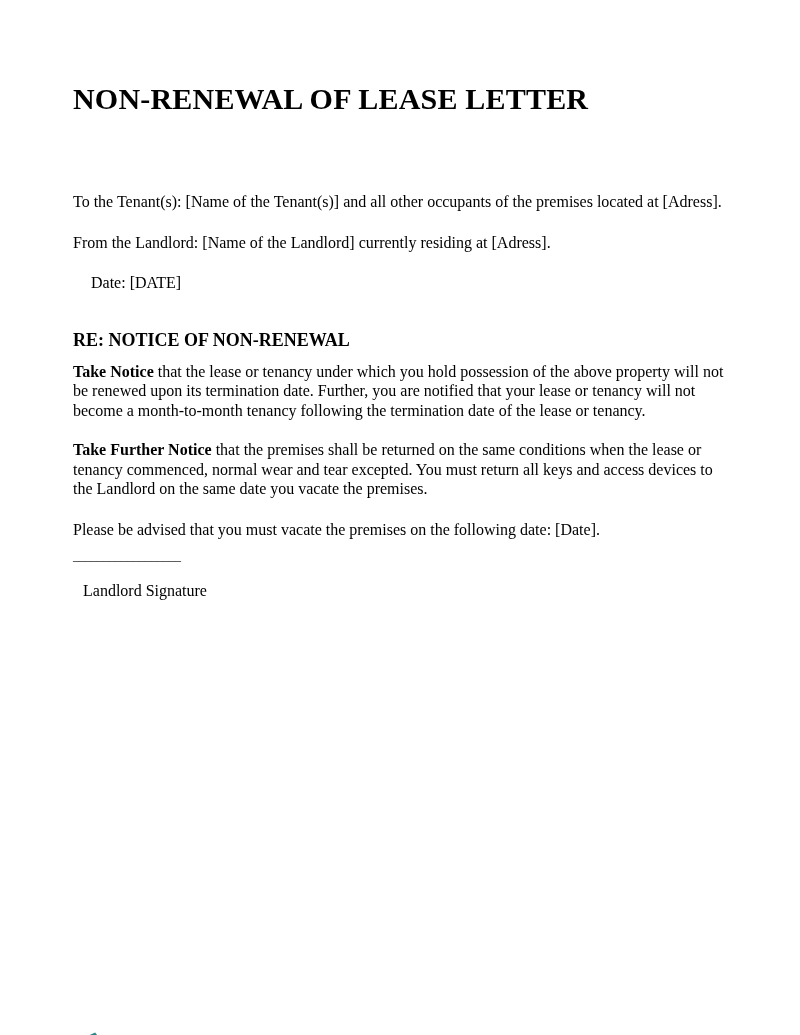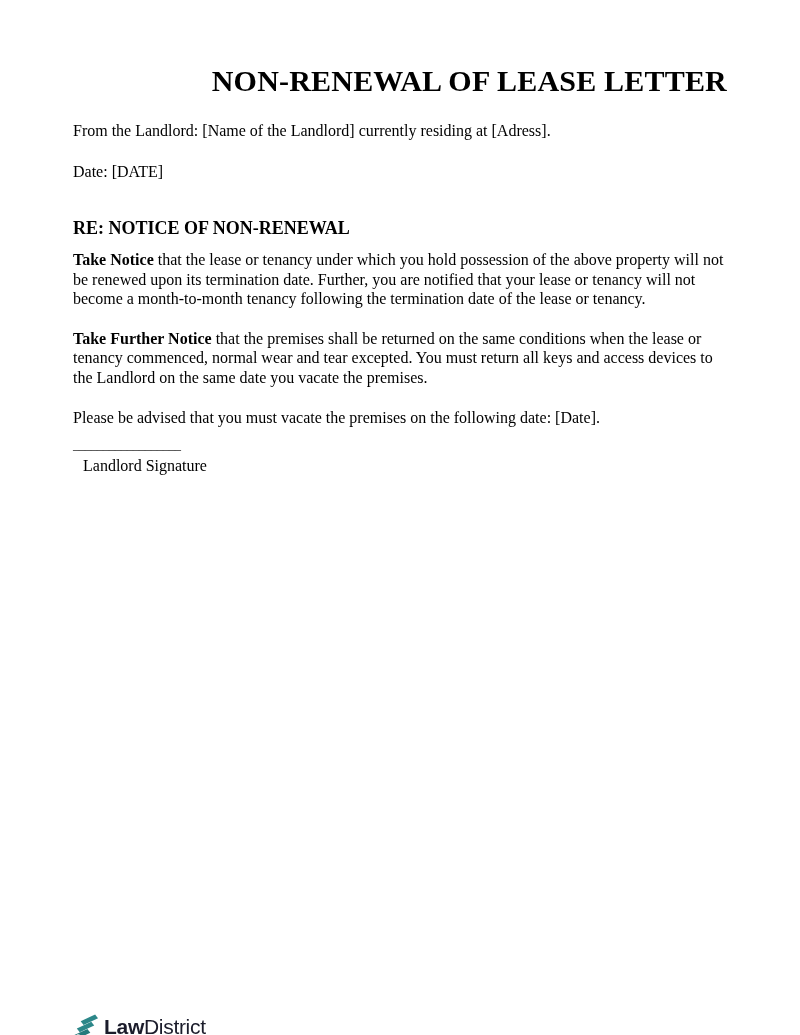--- a/index.html
+++ b/index.html
@@ -13,35 +13,35 @@
     overflow: hidden;
   }
   .page {
     position: relative;
     width: 800px;
     height: 1035px;
     background: #ffffff;
     padding: 0 73px;
   }
   .doc-title {
-    margin-top: 62px;
-    text-align: right;
+    margin-top: 80px;
+    text-align: left;
     font-size: 30px;
     line-height: 38px;
     font-weight: 700;
     letter-spacing: 0.2px;
     white-space: nowrap;
   }
   p.para {
     font-size: 16px;
     line-height: 19.5px;
   }
   .p-recipient { margin-top: 74px; }
   .p-sender    { margin-top: 21px; }
-  .p-dateline  { margin-top: 21px; }
+  .p-dateline  { margin-top: 21px; margin-left: 18px; }
   .subject-heading {
     margin-top: 36px;
     font-size: 18px;
     line-height: 23px;
     font-weight: 700;
   }
   .p-notice      { margin-top: 10px; }
   .p-vacate      { margin-top: 21px; }
   .p-further     { margin-top: 20px; }
   .sig-row {
@@ -57,21 +57,21 @@
     top: 0;
     white-space: nowrap;
   }
   .p-sigline {
     margin-top: 8px;
     font-size: 12px;
     line-height: 19.5px;
     letter-spacing: 0;
   }
   .p-sigcaption {
-    margin-top: 1px;
+    margin-top: 14px;
     padding-left: 10px;
     font-size: 16px;
     line-height: 20px;
   }
   .footer {
     position: absolute;
     left: 72px;
     top: 950px;
     display: flex;
     align-items: center;
@@ -92,20 +92,21 @@
   .brand .brand-reg  { font-weight: 400; }
   strong.lead { font-weight: 700; margin-top: 17px; }
 </style>
 </head>
 <body>
 
 <div class="page">
 
   <h1 class="doc-title">NON-RENEWAL OF LEASE LETTER</h1>
 
+  <p class="para p-recipient">To the Tenant(s): [Name of the Tenant(s)] and all other occupants of the premises located at [Adress].</p>
 
   <p class="para p-sender">From the Landlord: [Name of the Landlord] currently residing at [Adress].</p>
 
   <p class="para p-dateline">Date: [DATE]</p>
 
   <h2 class="subject-heading">RE: NOTICE OF NON-RENEWAL</h2>
 
   <p class="para p-notice"><strong class="lead">Take Notice</strong><span> that the lease or tenancy under which you hold possession of the above property will not be renewed upon its termination date. Further, you are notified that your lease or tenancy will not become a month-to-month tenancy following the termination date of the lease or tenancy.</span></p>
 
   <p class="para p-further"><strong class="lead">Take Further Notice</strong><span> that the premises shall be returned on the same conditions when the lease or tenancy commenced, normal wear and tear excepted. You must return all keys and access devices to the Landlord on the same date you vacate the premises.</span></p>

